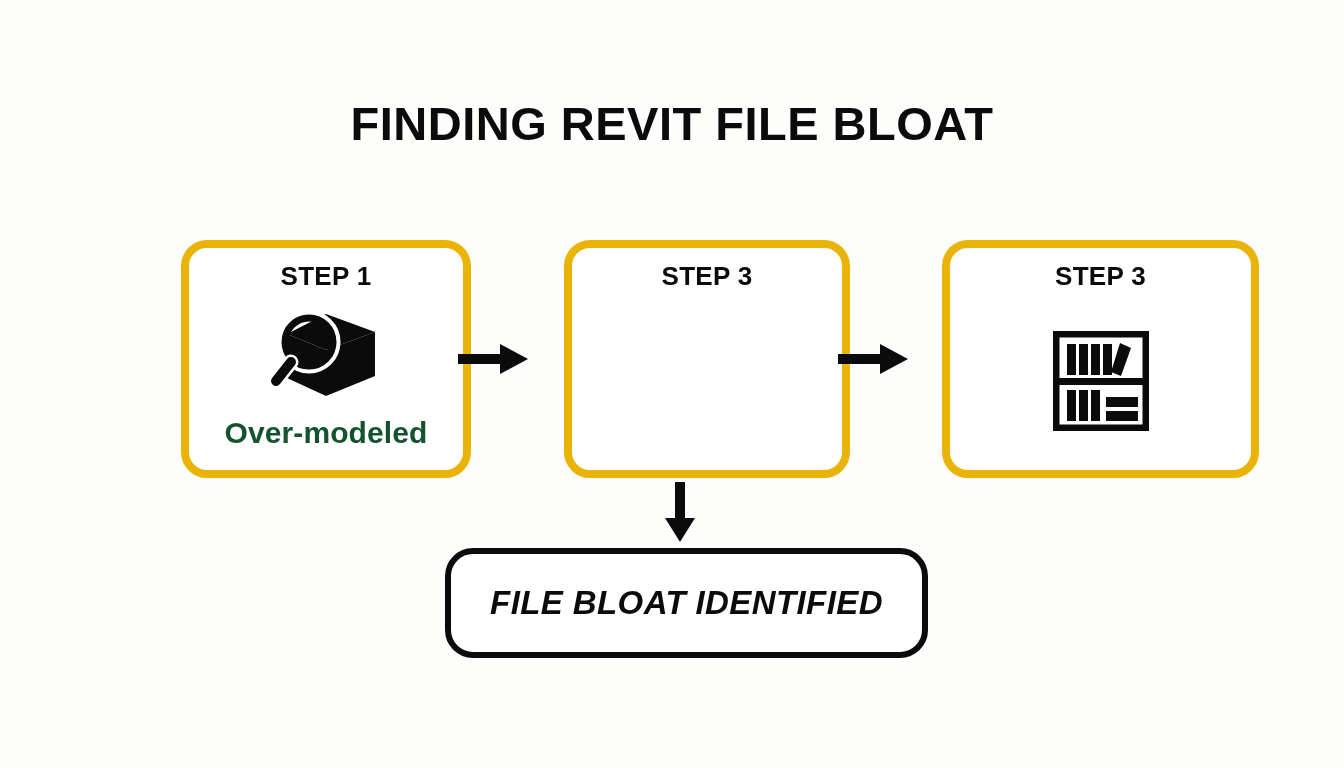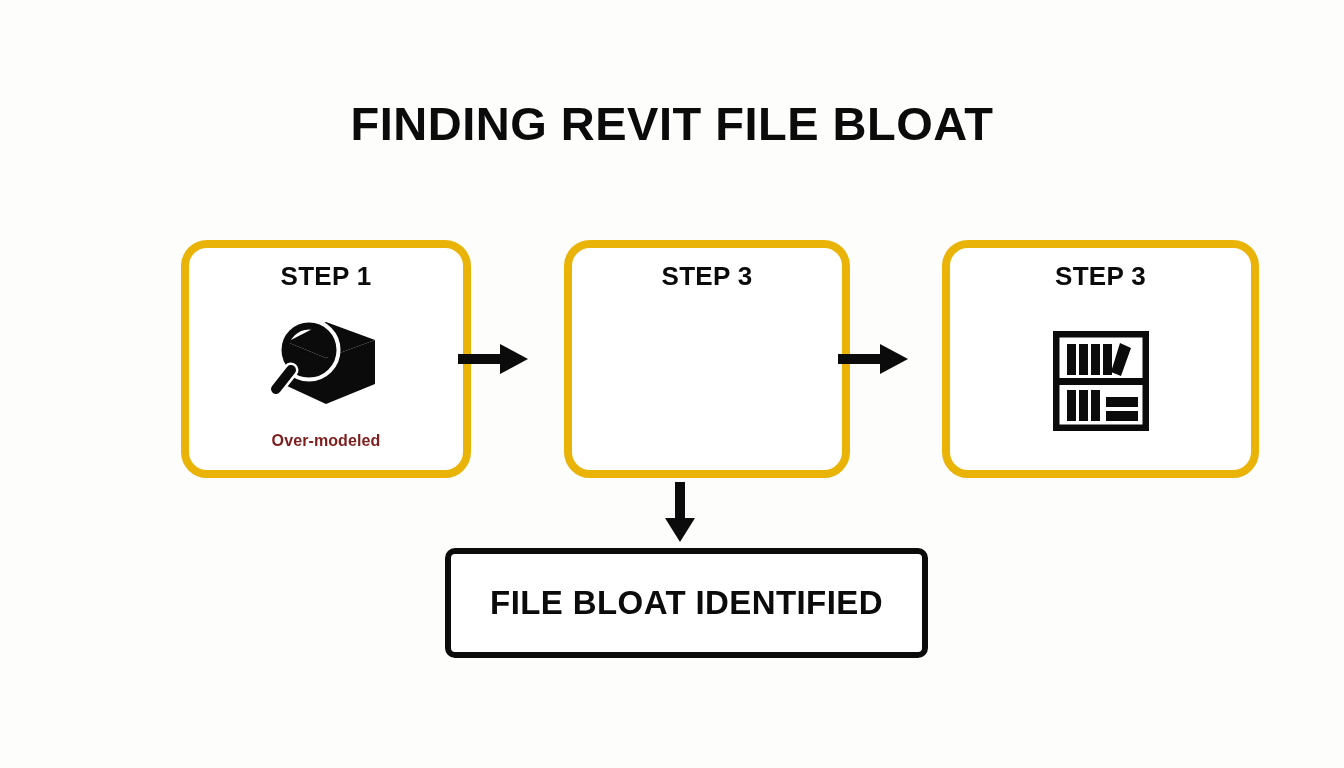--- a/index.html
+++ b/index.html
@@ -65,23 +65,23 @@
   .icon-zone {
     flex: 1 1 auto;
     display: flex;
     align-items: center;
     justify-content: center;
     width: 100%;
   }
 
   .step-caption {
     margin-bottom: 20px;
-    font-size: 16px;
-    font-weight: bold;
-    color: #7f1d1d;
+    font-size: 30px;
+    font-weight: bold;
+    color: #14532d;
     letter-spacing: 0.1px;
   }
 
   
   .arrow-h {
     position: absolute;
     width: 72px;
     height: 34px;
   }
   .arrow-h.a1 { left: 458px; top: 342px; }
@@ -97,25 +97,26 @@
 
   
   .result-box {
     position: absolute;
     left: 445px;
     top: 548px;
     width: 483px;
     height: 110px;
     box-sizing: border-box;
     border: 6px solid #0b0b0b;
-    border-radius: 10px;
+    border-radius: 28px;
     background: #ffffff;
     display: flex;
     align-items: center;
     justify-content: center;
+    font-style: italic;
   }
   .result-text {
     font-size: 33px;
     font-weight: bold;
     letter-spacing: 0.4px;
     color: #0b0b0b;
   }
 </style>
 </head>
 <body>

